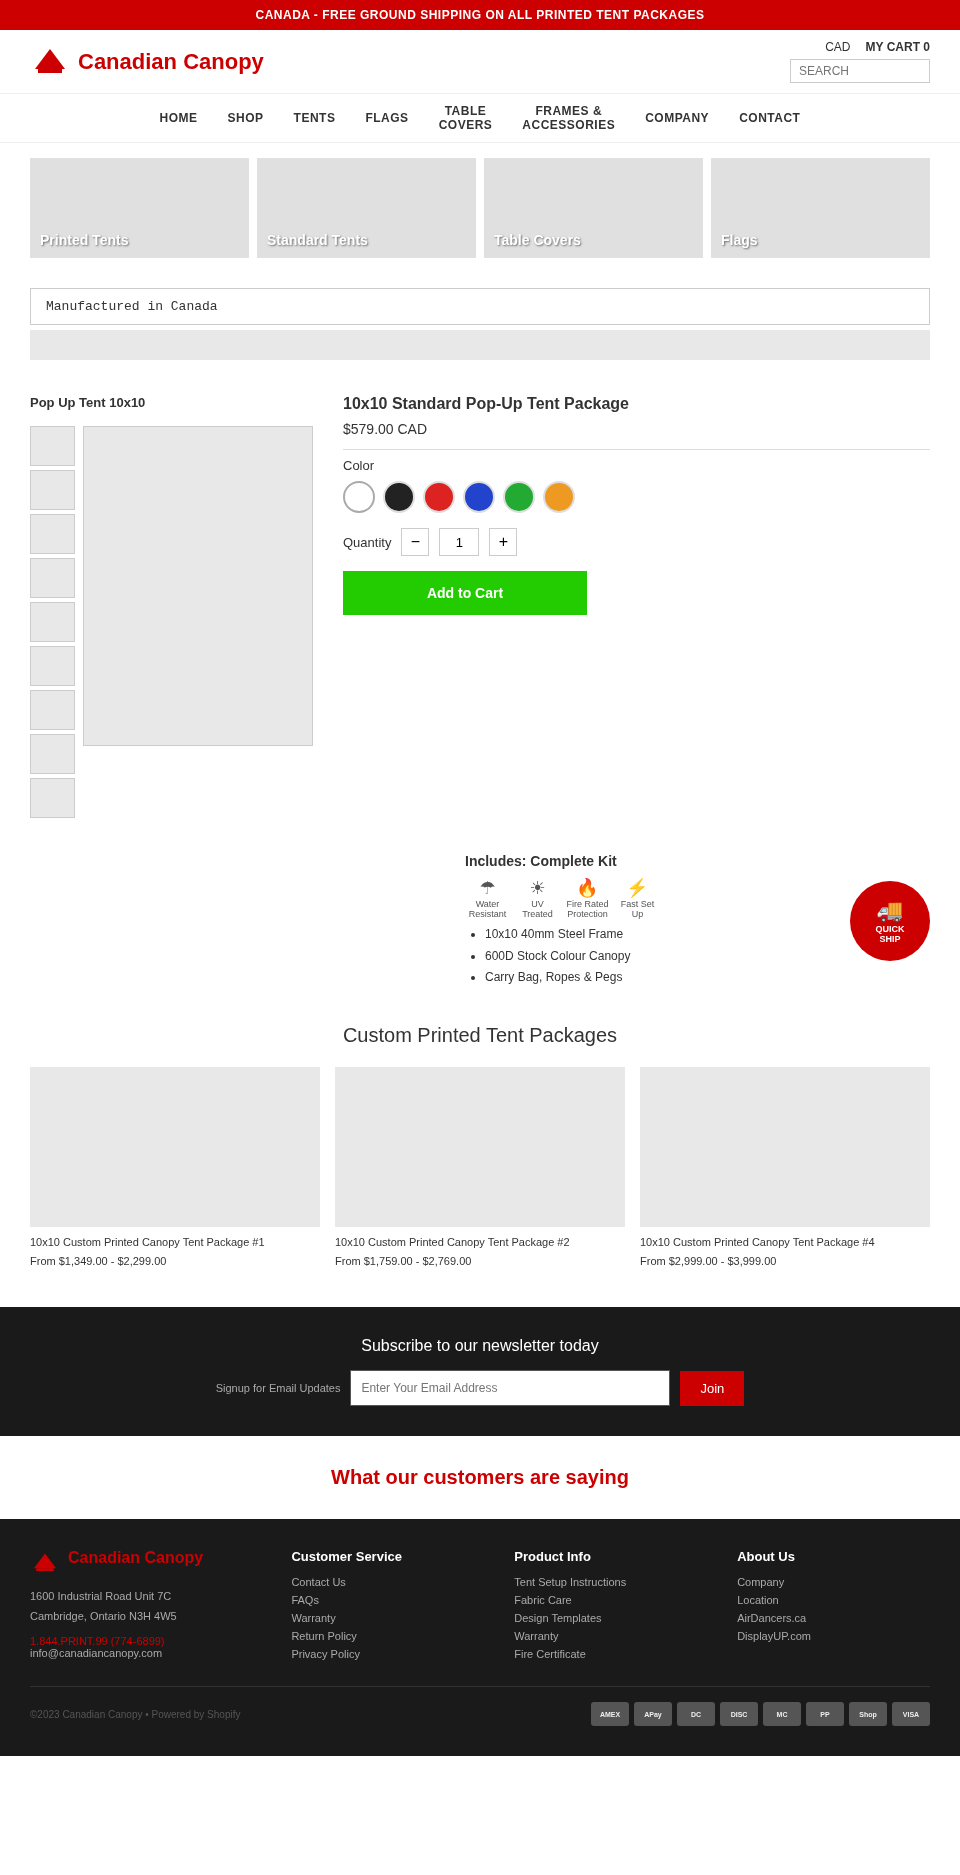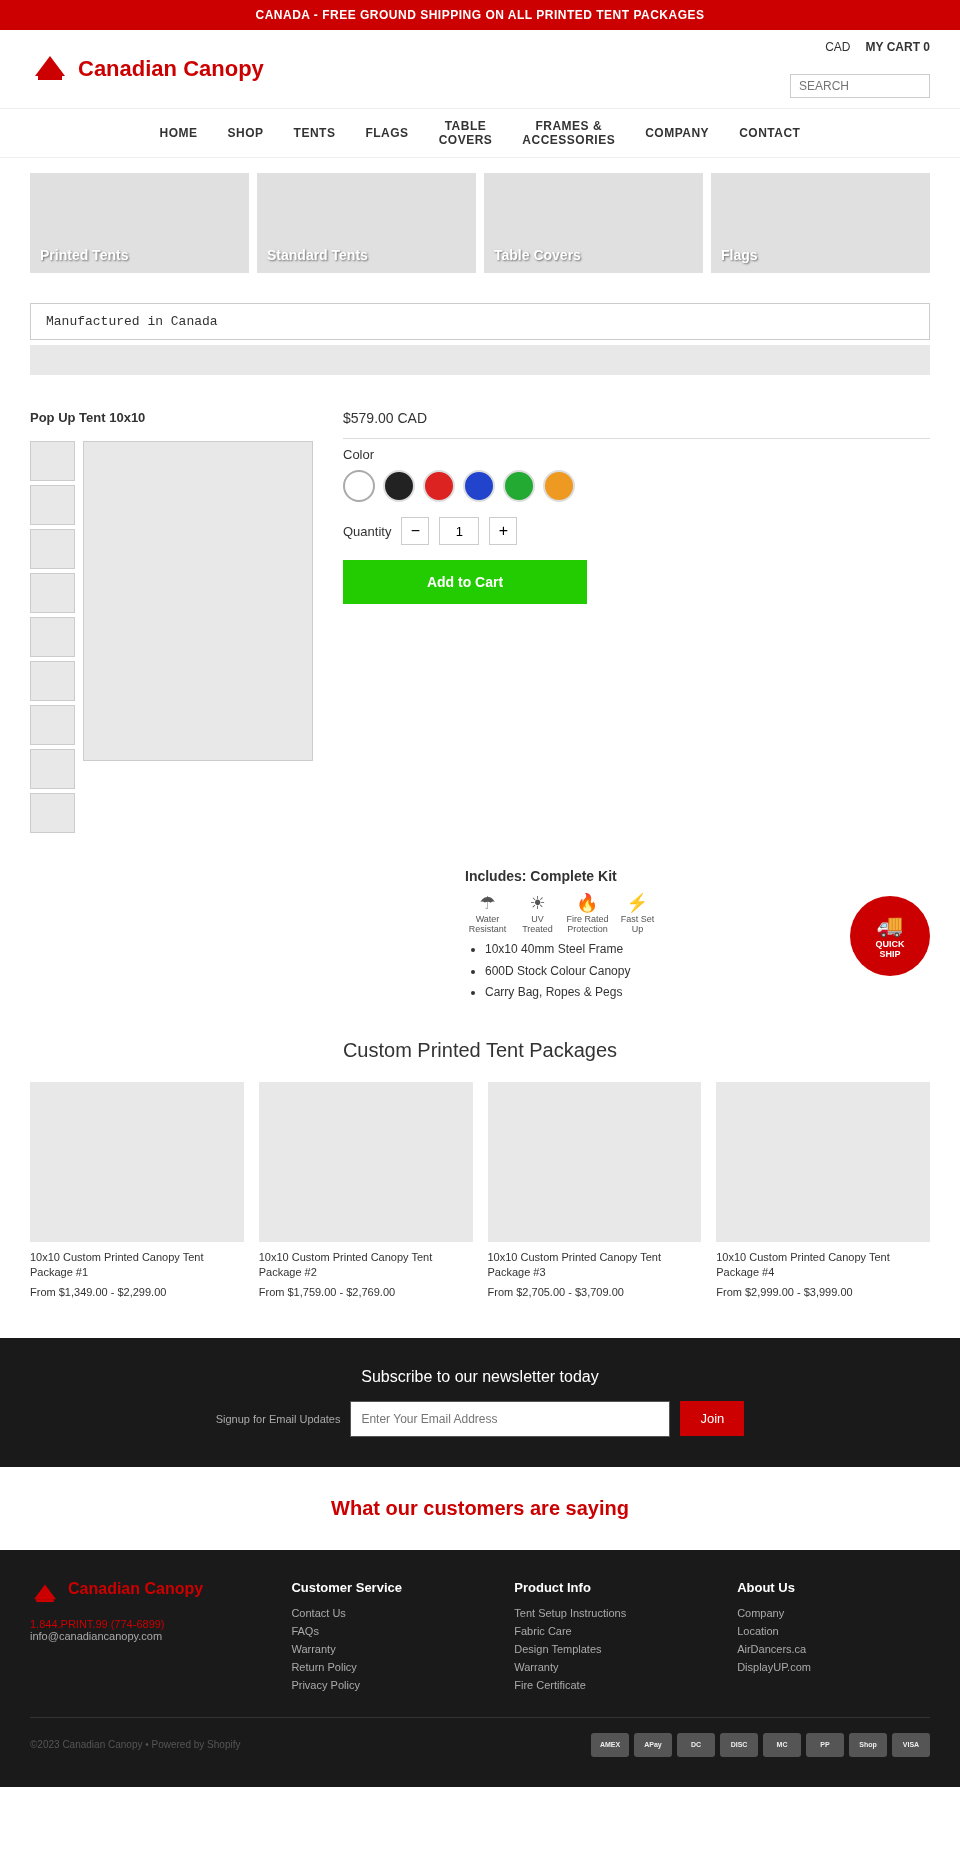--- a/index.html
+++ b/index.html
@@ -35,21 +35,21 @@
       font-weight: bold;
     }
     .logo-icon {
       width: 40px;
       height: 30px;
     }
     .header-right {
       display: flex;
       flex-direction: column;
       align-items: flex-end;
-      gap: 20px;
+      gap: 5px;
     }
     .header-top-right {
       display: flex;
       align-items: center;
       gap: 15px;
       font-size: 12px;
     }
     .cart-text { font-weight: bold; font-size: 12px; }
     .search-box {
       border: 1px solid #ccc;
@@ -537,20 +537,21 @@
         <div class="product-thumb"></div>
         <div class="product-thumb"></div>
         <div class="product-thumb"></div>
         <div class="product-thumb"></div>
       </div>
       <div class="product-main-img"></div>
     </div>
   </div>
 
   <div class="product-details">
+    <div class="product-title">10x10 Standard Pop-Up Tent Package</div>
     <div class="product-price">$579.00 CAD</div>
     <hr class="product-divider">
     <div class="color-label">Color</div>
     <div class="color-swatches">
       <div class="color-swatch selected" style="background:#ffffff; border-color:#aaa;"></div>
       <div class="color-swatch" style="background:#222222;"></div>
       <div class="color-swatch" style="background:#dd2222;"></div>
       <div class="color-swatch" style="background:#2244cc;"></div>
       <div class="color-swatch" style="background:#22aa33;"></div>
       <div class="color-swatch" style="background:#ee9922;"></div>
@@ -611,25 +612,20 @@
       <div class="product-card-name">10x10 Custom Printed Canopy Tent Package #1</div>
       <div class="product-card-price">From $1,349.00 - $2,299.00</div>
     </div>
     <div class="product-card">
       <div class="product-card-img"></div>
       <div class="product-card-name">10x10 Custom Printed Canopy Tent Package #2</div>
       <div class="product-card-price">From $1,759.00 - $2,769.00</div>
     </div>
     <div class="product-card">
       <div class="product-card-img"></div>
-      <div class="product-card-name">10x10 Custom Printed Canopy Tent Package #3</div>
-      <div class="product-card-price">From $2,705.00 - $3,709.00</div>
-    </div>
-    <div class="product-card">
-      <div class="product-card-img"></div>
       <div class="product-card-name">10x10 Custom Printed Canopy Tent Package #4</div>
       <div class="product-card-price">From $2,999.00 - $3,999.00</div>
     </div>
   </div>
 </div>
 
 <div class="newsletter-section">
   <div class="newsletter-title">Subscribe to our newsletter today</div>
   <div class="newsletter-form">
     <span class="newsletter-label">Signup for Email Updates</span>
@@ -645,20 +641,24 @@
 <div class="footer">
   <div class="footer-grid">
 
     <div class="footer-logo-col">
       <div style="display:flex;align-items:center;gap:8px;margin-bottom:10px;">
         <svg width="30" height="22" viewBox="0 0 40 30" xmlns="http://www.w3.org/2000/svg">
           <polygon points="20,2 5,22 35,22" fill="#cc0000"></polygon>
           <rect x="8" y="22" width="24" height="4" fill="#cc0000"></rect>
         </svg>
         <span class="footer-logo-text">Canadian Canopy</span>
+      </div>
+      <div class="footer-address">
+        <span>1600 Industrial Road Unit 7C</span><br>
+        <span>Cambridge, Ontario N3H 4W5</span>
       </div>
       <div class="footer-phone">1.844.PRINT.99 (774-6899)</div>
       <div class="footer-email">info@canadiancanopy.com</div>
     </div>
 
     <div class="footer-col">
       <div class="footer-col-title">Customer Service</div>
       <a class="footer-link">Contact Us</a>
       <a class="footer-link">FAQs</a>
       <a class="footer-link">Warranty</a>

